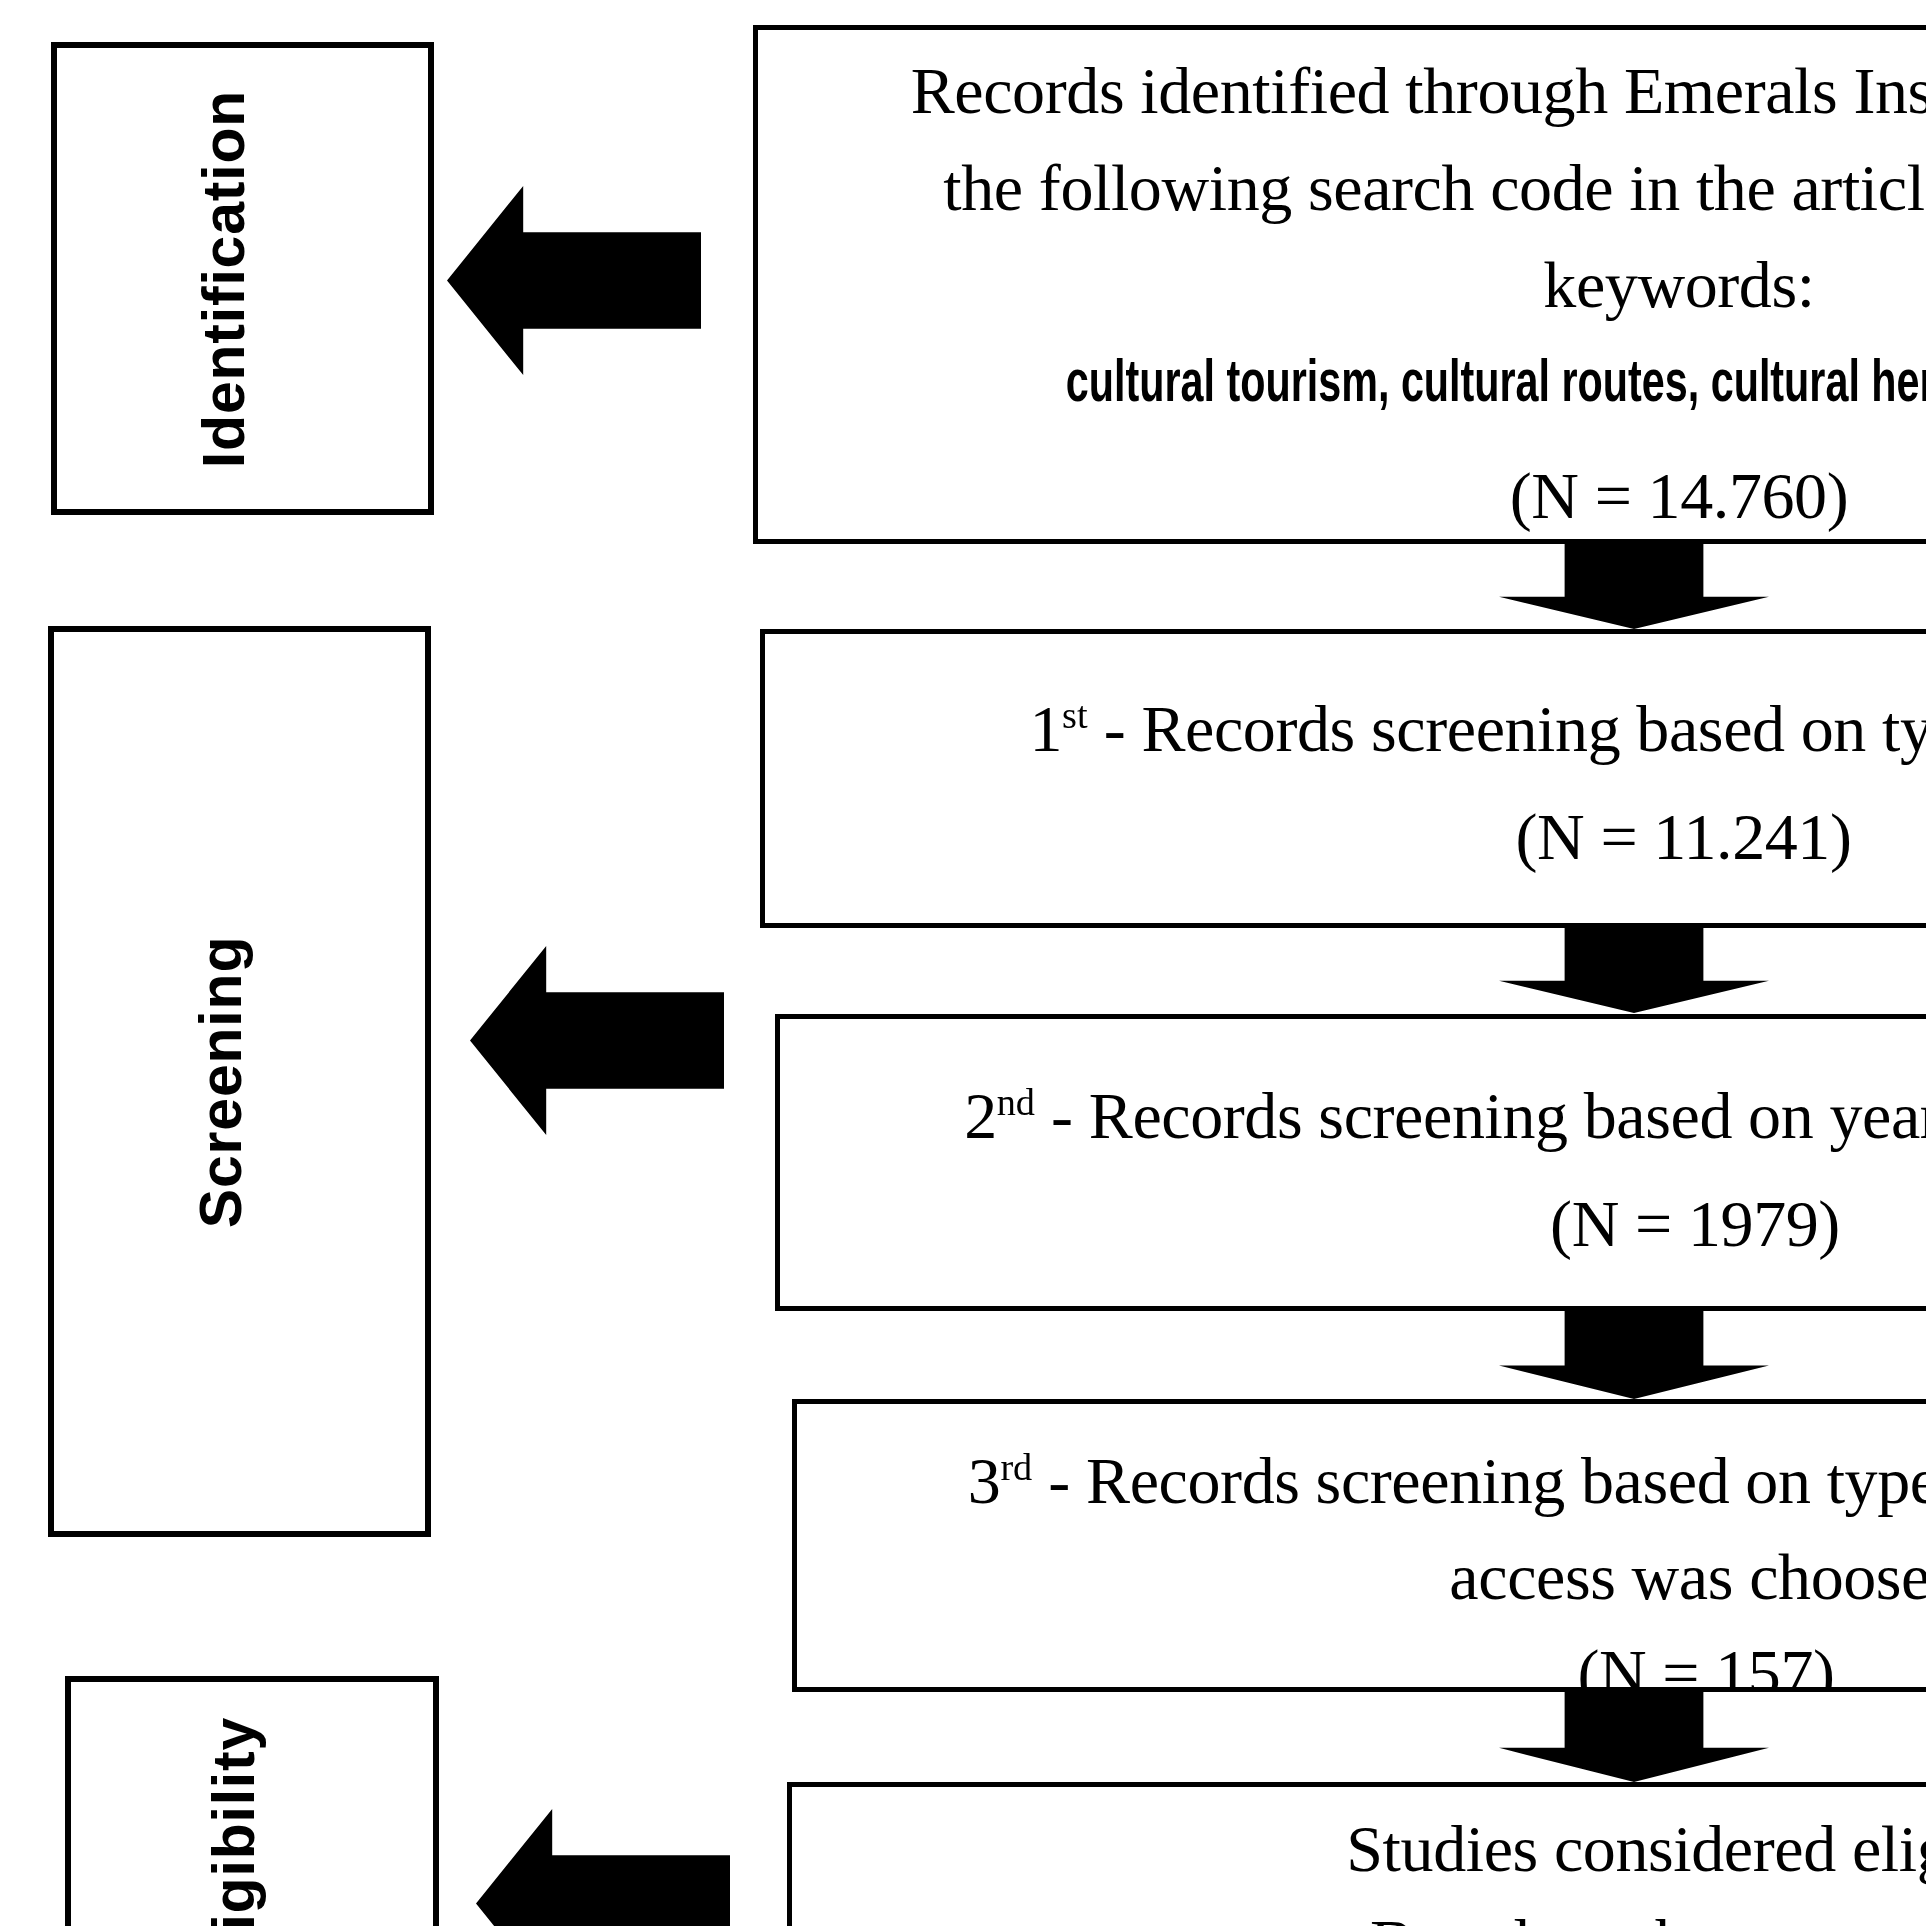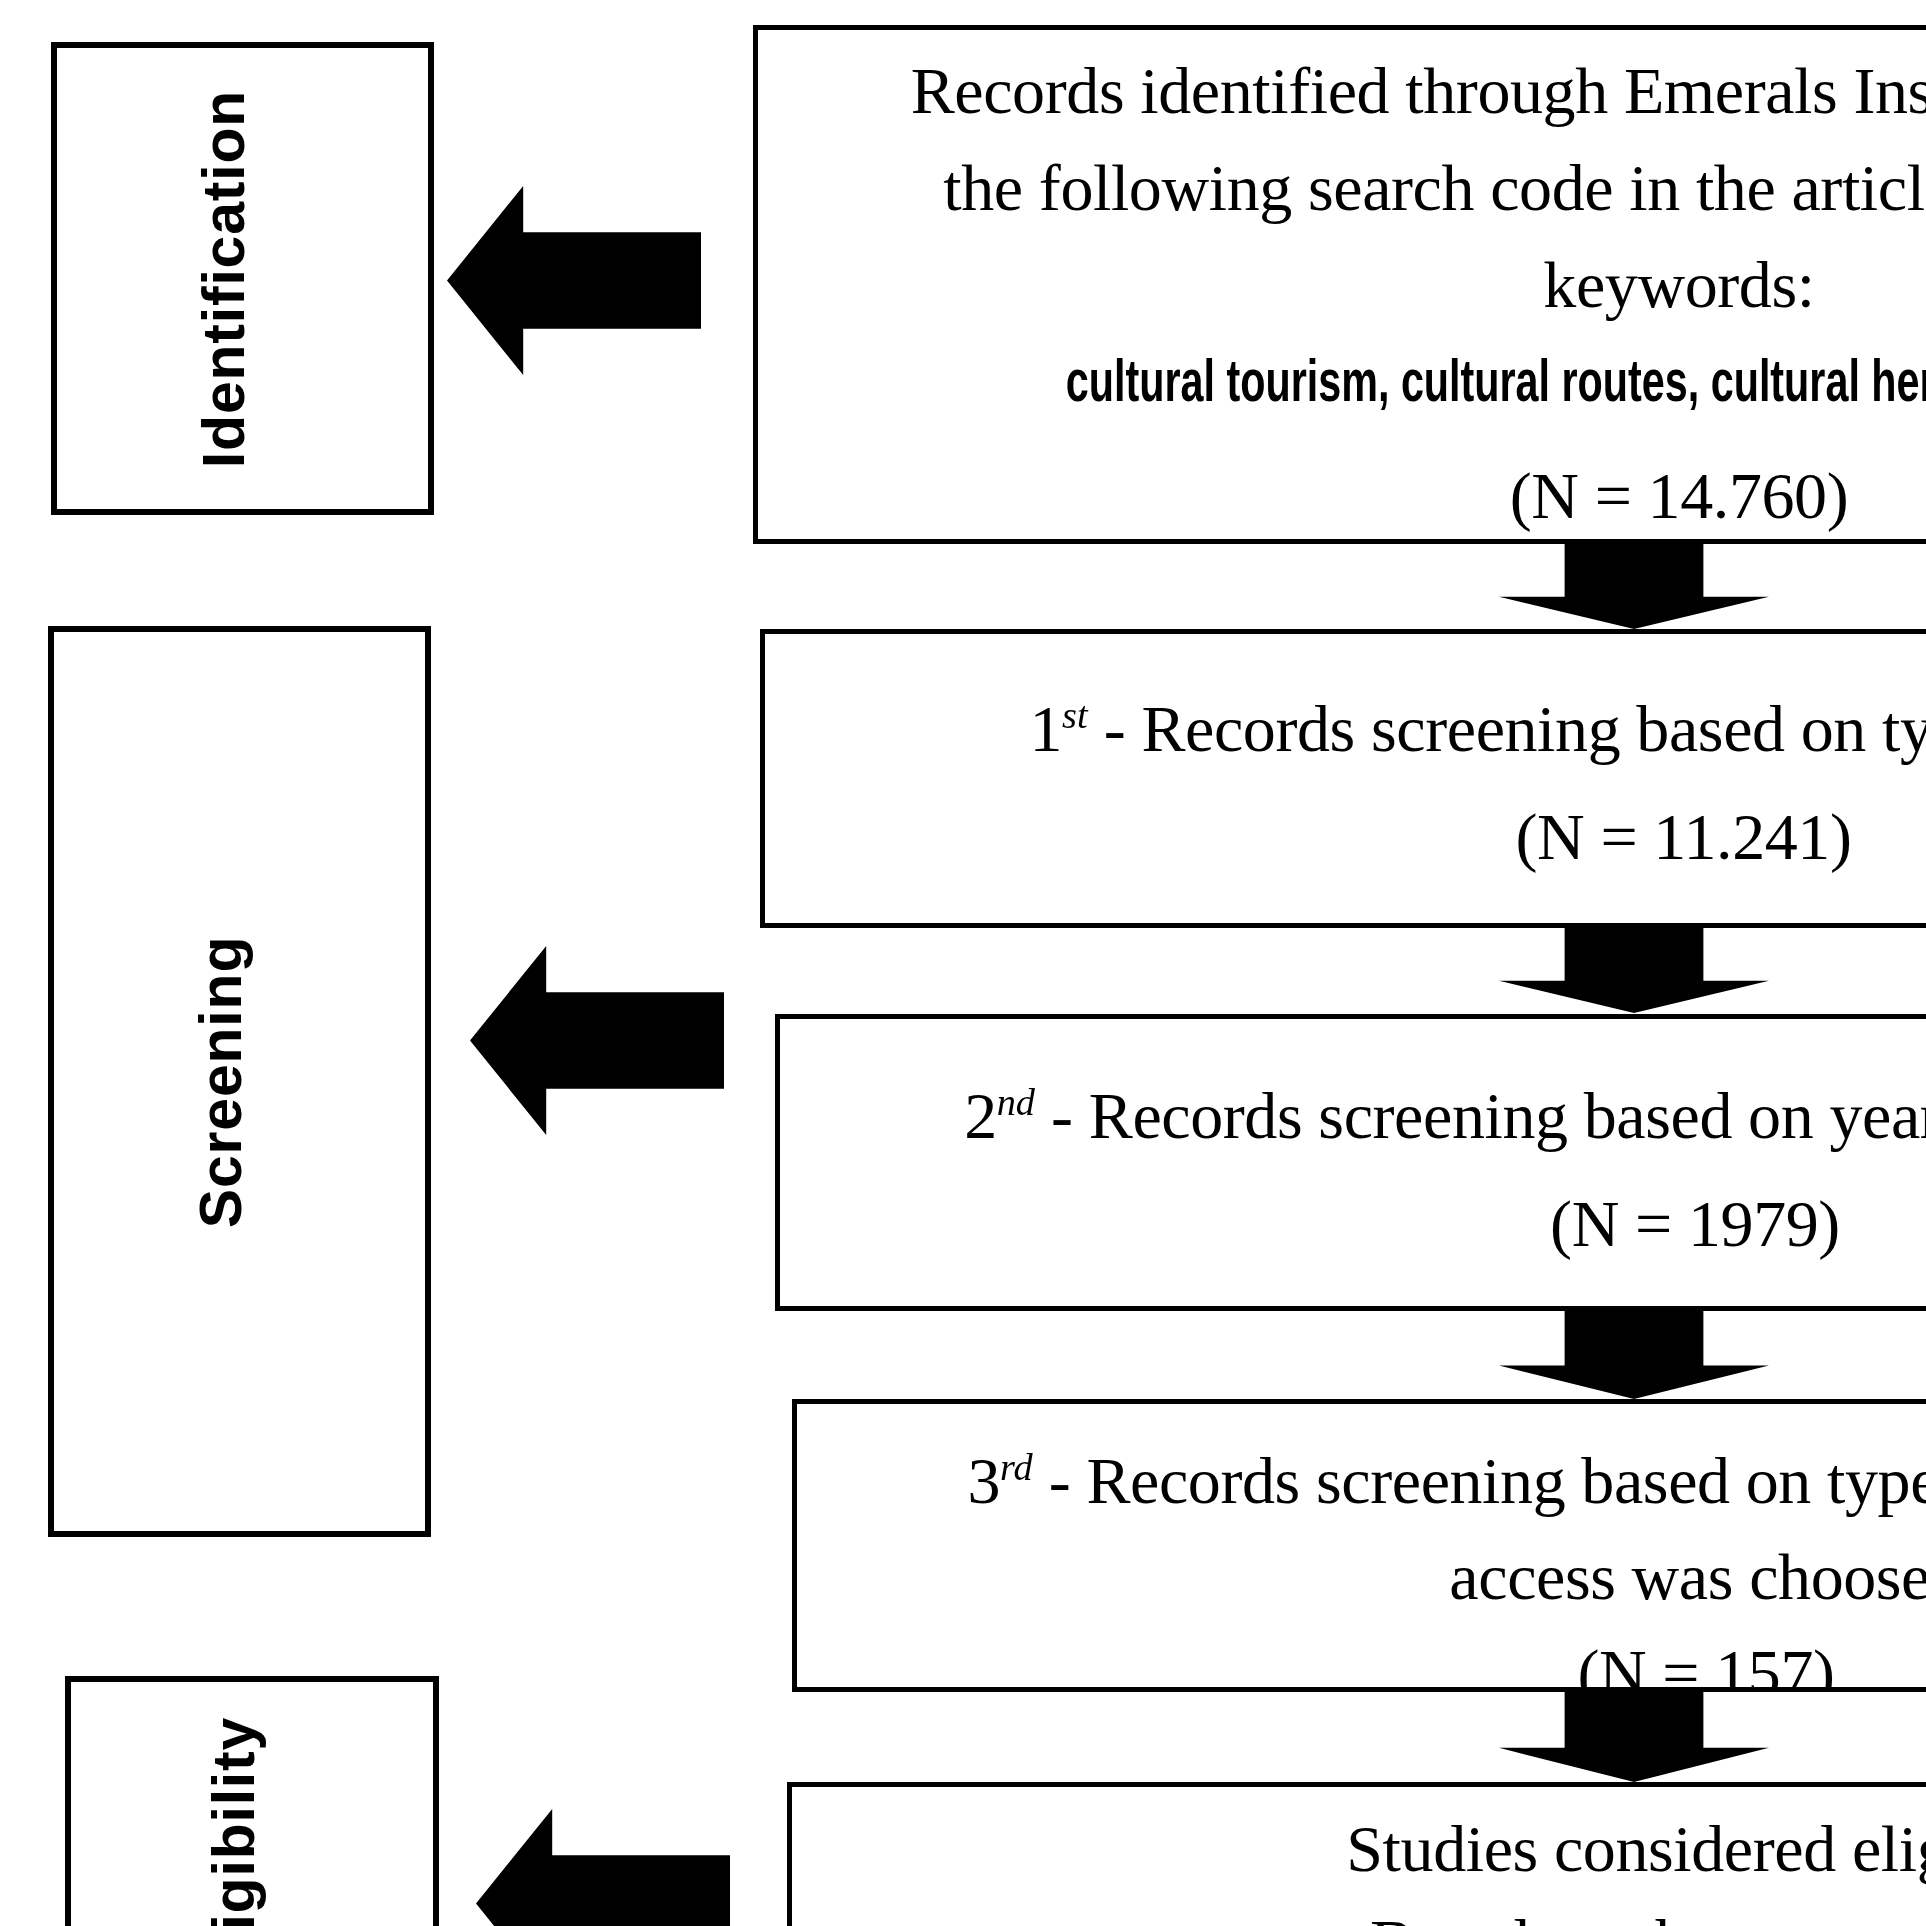--- a/index.html
+++ b/index.html
@@ -36,21 +36,21 @@
   .mainbox{
     position:absolute;
     border:5.4px solid var(--ink,#000000);
     background:var(--bg,#ffffff);
     box-sizing:border-box;
     overflow:hidden;
     text-align:center;
   }
   .line{white-space:nowrap;}
   .serif{font-size:66px;letter-spacing:-0.4px;}
-  .sup{font-size:58%;vertical-align:super;letter-spacing:0;font-style:italic;}
+  .sup{font-size:58%;vertical-align:super;letter-spacing:0;}
   .kw{
     display:inline-block;
     font-family:"Liberation Sans",sans-serif;
     font-weight:bold;
     font-size:59px;
     transform:scaleX(0.70);
     transform-origin:50% 50%;
     white-space:nowrap;
   }
   .box-a{left:753px;top:25.4px;width:1852px;height:519px;padding-top:11.6px;}

